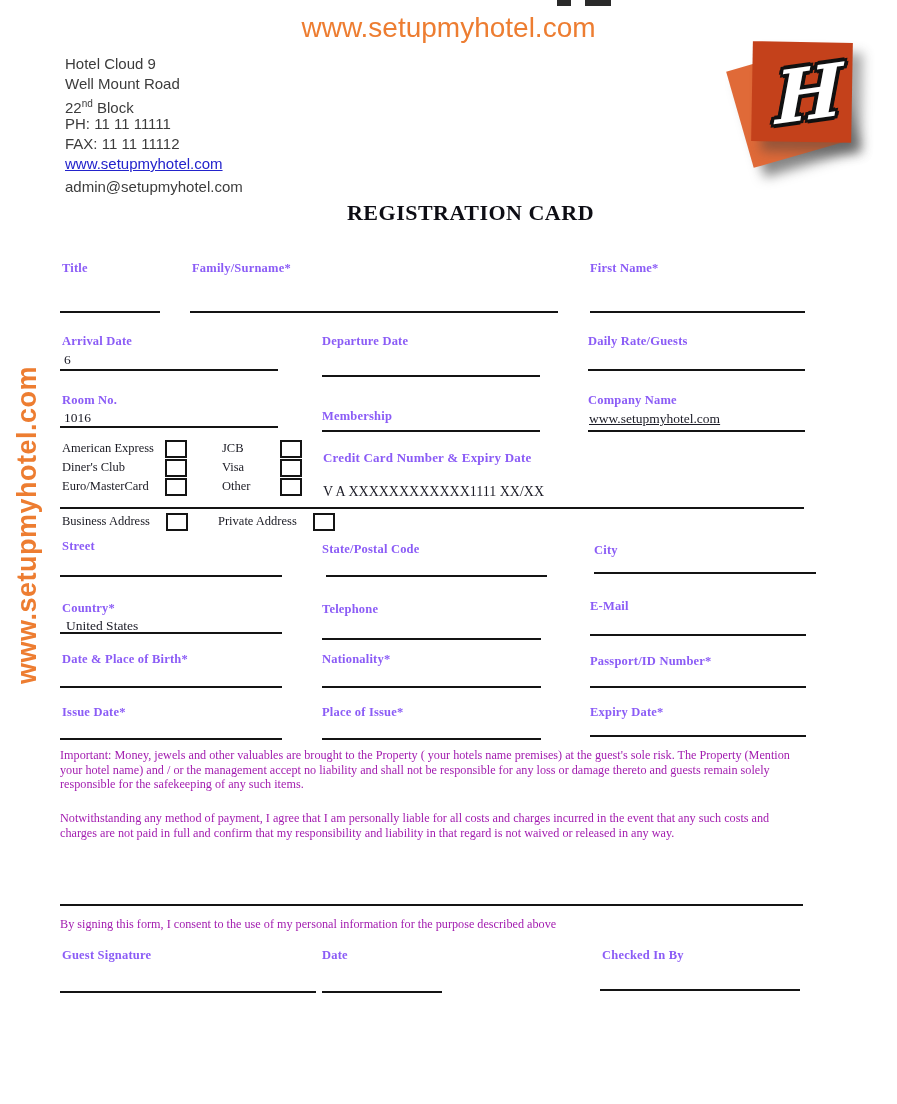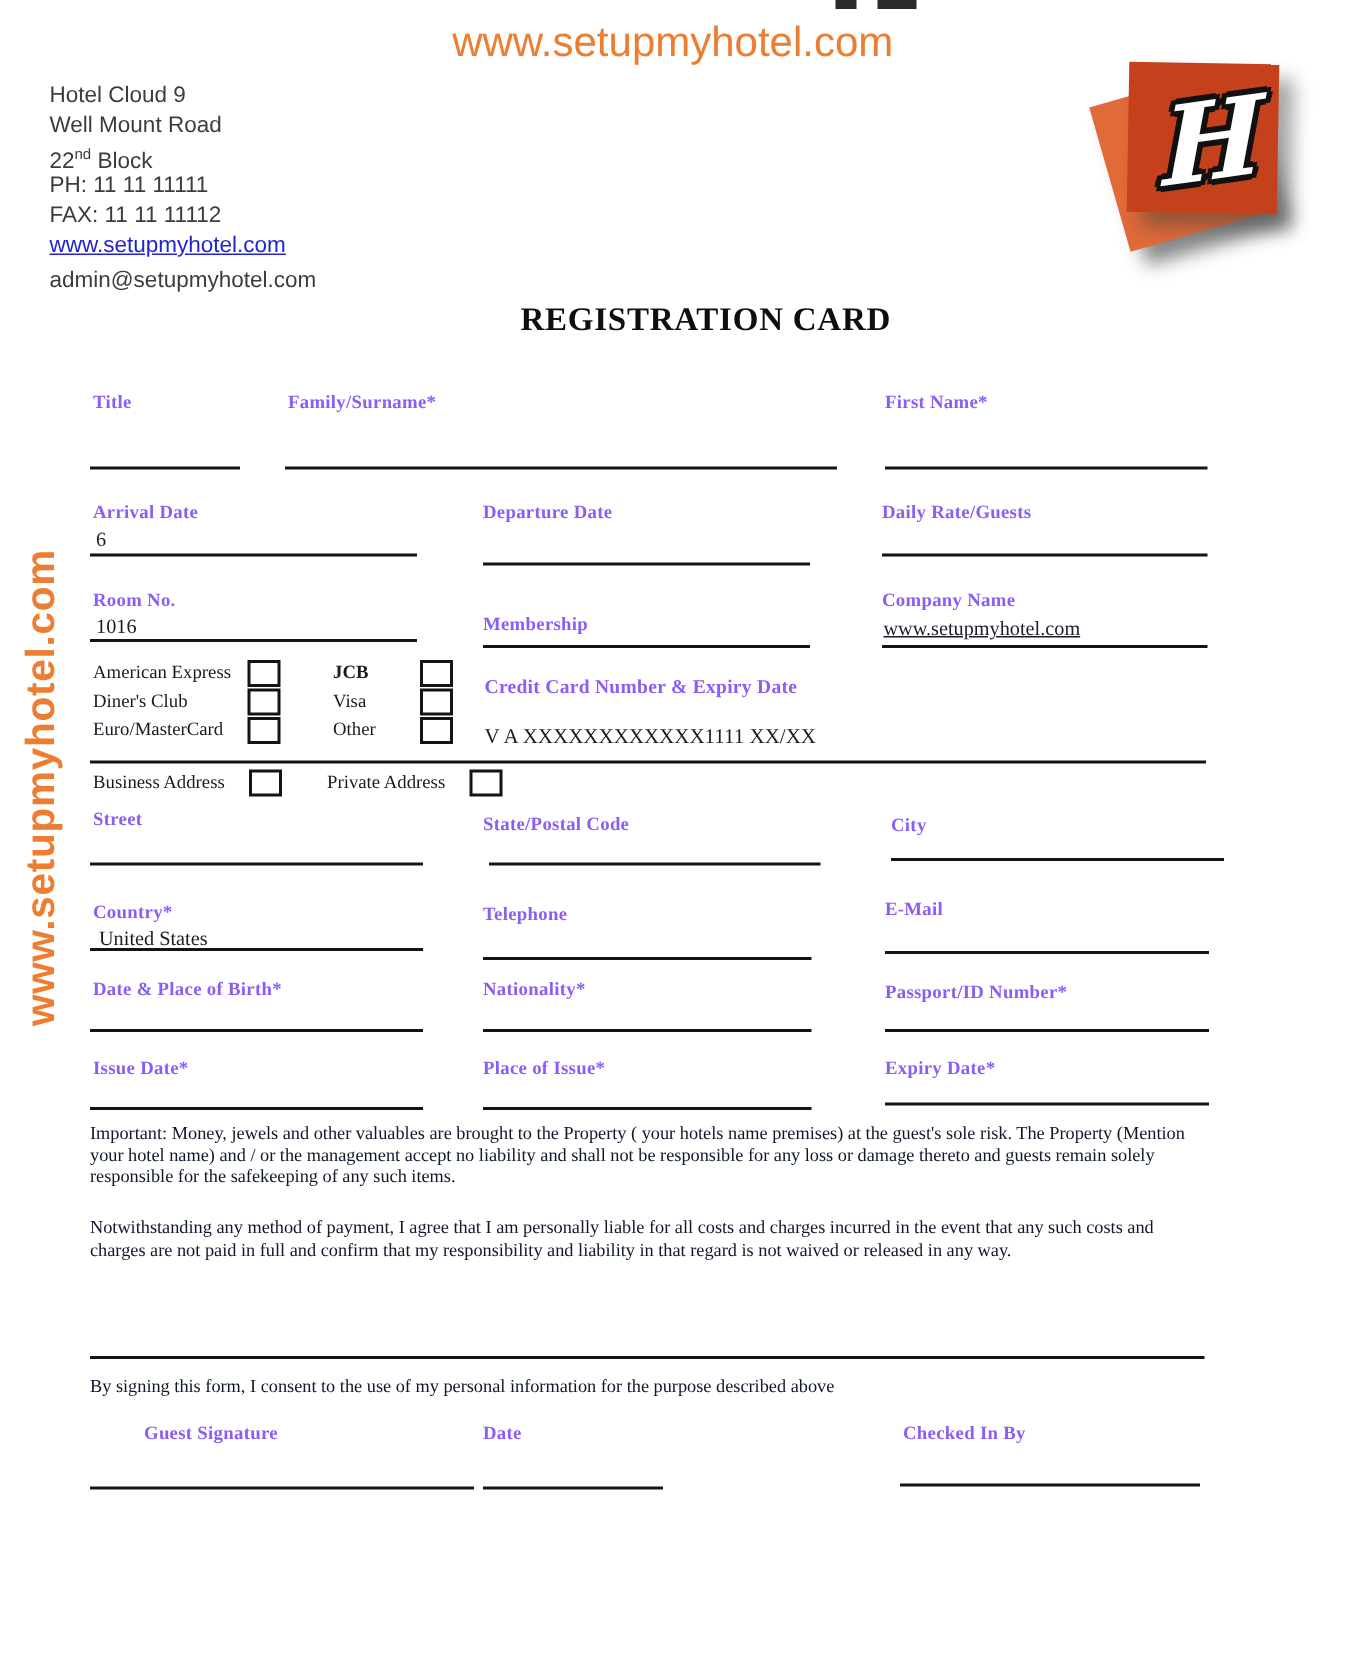--- a/index.html
+++ b/index.html
@@ -26,21 +26,21 @@
   }
   .crop-frag { background: #2a2a2a; }
 
   .hotel-info {
     left: 33px; top: 54px;
     font-family: "Liberation Sans", sans-serif;
     font-size: 15px;
     line-height: 20px;
     color: #3c3c3c;
   }
-  .hotel-info .info-line { height: 20px; }
+  .hotel-info .info-line { height: 20px; margin-left: 32px; }
   .hotel-info sup { font-size: 10px; }
   .weblink {
     color: #2323cc;
     text-decoration: underline;
     cursor: pointer;
   }
   .hotel-info .email-line { margin-top: 3px; }
 
   
   .logo { left: 730px; top: 28px; width: 168px; height: 150px; }
@@ -120,21 +120,21 @@
   .line { background: #141414; height: 2px; }
   .checkbox {
     width: 22px; height: 18px;
     border: 2px solid #141414;
     background: #ffffff;
   }
   .para {
     left: 60px; width: 743px;
     font-size: 12.2px;
     line-height: 14.6px;
-    color: #0f172a;
+    color: #a21caf;
     text-align: left;
   }
   .footer-note {
     left: 0; right: 0; top: 1040px;
     text-align: center;
     font-size: 12.2px;
     color: #20202c;
   }
 </style>
 </head>
@@ -186,21 +186,21 @@
   <div class="abs lbl" style="left:322px; top:393px;margin-top:16px;">Membership</div>
   <div class="abs lbl" style="left:588px; top:393px;">Company Name</div>
   <div class="abs val" style="left:64px; top:410px;">1016</div>
   <div class="abs val weblink" style="left:589px; top:411px;">www.setupmyhotel.com</div>
   <div class="abs line" style="left:60px; top:426px; width:218px;"></div>
   <div class="abs line" style="left:322px; top:430px; width:218px;"></div>
   <div class="abs line" style="left:588px; top:430px; width:217px;"></div>
 
   <div class="abs opt-lbl" style="left:62px; top:441px;">American Express</div>
   <div class="abs checkbox" style="left:165px; top:440px;"></div>
-  <div class="abs opt-lbl" style="left:222px; top:441px;font-weight:bold;">JCB</div>
+  <div class="abs opt-lbl" style="left:222px; top:441px;">JCB</div>
   <div class="abs checkbox" style="left:280px; top:440px;"></div>
 
   <div class="abs opt-lbl" style="left:62px; top:460px;">Diner's Club</div>
   <div class="abs checkbox" style="left:165px; top:459px;"></div>
   <div class="abs opt-lbl" style="left:222px; top:460px;">Visa</div>
   <div class="abs checkbox" style="left:280px; top:459px;"></div>
 
   <div class="abs opt-lbl" style="left:62px; top:479px;">Euro/MasterCard</div>
   <div class="abs checkbox" style="left:165px; top:478px;"></div>
   <div class="abs opt-lbl" style="left:222px; top:479px;">Other</div>
@@ -245,21 +245,21 @@
   <div class="abs line" style="left:322px; top:738px; width:219px;"></div>
   <div class="abs line" style="left:590px; top:735px; width:216px;"></div>
 
   <div class="abs para" style="top:748px;">Important:  Money, jewels and other valuables are brought to the Property ( your hotels name premises)  at the guest's sole risk. The Property (Mention your hotel name)  and / or the management accept no liability and shall not be responsible for any loss or damage thereto and guests remain solely responsible for the safekeeping of any such items.</div>
   <div class="abs para" style="top:811px;">Notwithstanding any method of payment, I agree that I am personally liable for all costs and charges incurred in the event that any such costs and charges are not paid in full and confirm that my responsibility and liability in that regard is not waived or released in any way.</div>
 
   <div class="abs line" style="left:60px; top:904px; width:743px;"></div>
 
   <div class="abs para" style="top:917px;">By signing this form, I consent to the use of my personal information for the purpose described above</div>
 
-  <div class="abs lbl" style="left:62px; top:948px;margin-left:34px;">Guest Signature</div>
+  <div class="abs lbl" style="left:62px; top:948px;">Guest Signature</div>
   <div class="abs lbl" style="left:322px; top:948px;">Date</div>
   <div class="abs lbl" style="left:602px; top:948px;">Checked In By</div>
   <div class="abs line" style="left:60px; top:991px; width:256px;"></div>
   <div class="abs line" style="left:322px; top:991px; width:120px;"></div>
   <div class="abs line" style="left:600px; top:989px; width:200px;"></div>
 
 
 </div>
 
 </body></html>

